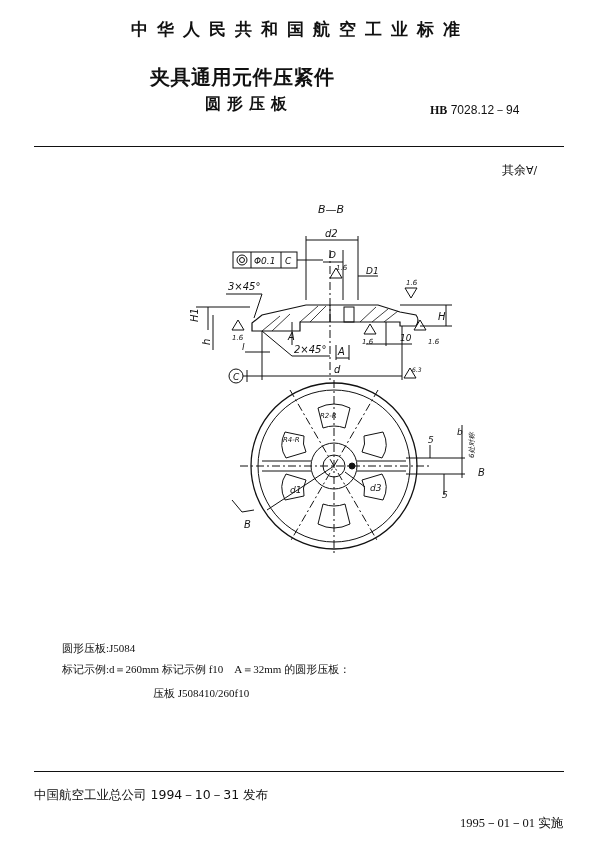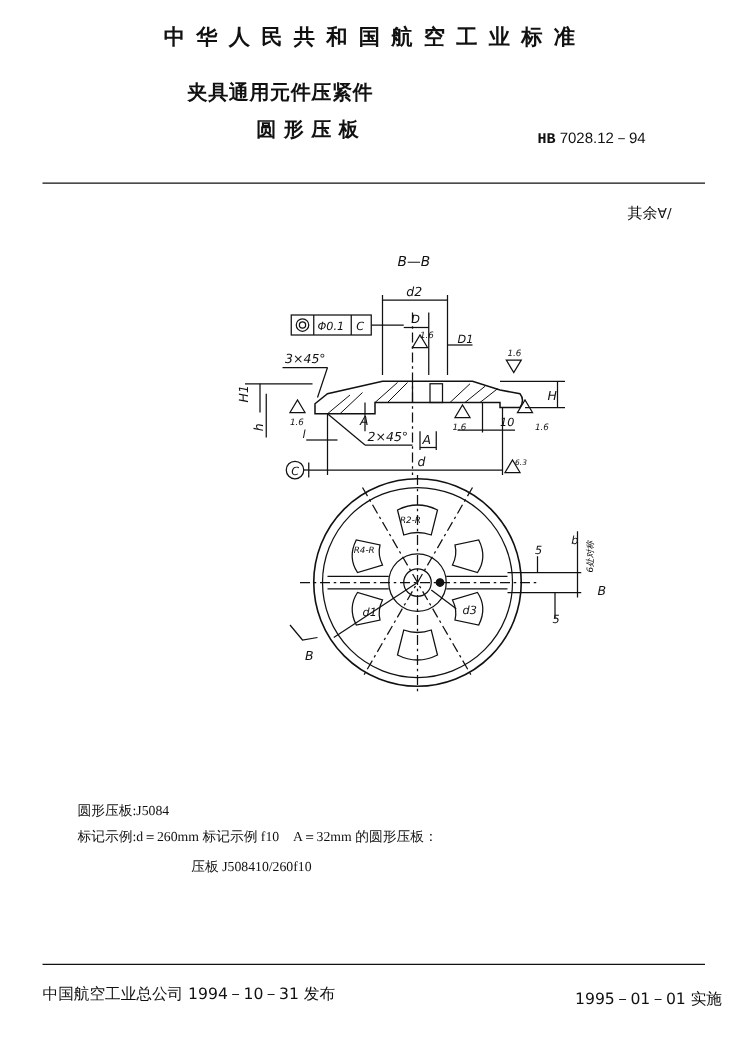--- a/index.html
+++ b/index.html
@@ -1,29 +1,29 @@
 <!DOCTYPE html>
 <html><head>
 <meta charset="utf-8">
 <style>
   html,body{margin:0;padding:0;background:#fff;}
   body{width:600px;height:842px;position:relative;overflow:hidden;font-family:"DejaVu Sans",sans-serif;color:#111;}
   .abs{position:absolute;}
   .std-title{left:0;width:600px;top:18px;text-align:center;font-size:17px;font-weight:bold;letter-spacing:9px;}
-  .title1{left:150px;top:64px;font-size:16px;font-weight:bold;letter-spacing:0.5px;}
+  .title1{left:150px;top:64px;font-size:20px;font-weight:bold;letter-spacing:0.5px;}
   .title2{left:205px;top:94px;font-size:16px;font-weight:bold;letter-spacing:6px;}
   .std-no{left:430px;top:102px;font-size:12px;font-family:"Liberation Sans",sans-serif;}
-  .std-no b{font-family:Liberation Mono, monospace;}
+  .std-no b{font-family:Liberation Serif, serif;}
   .rule-top{left:34px;top:146px;width:530px;height:0;border-top:1.5px solid #111;}
   .rough{left:502px;top:162px;font-size:12px;}
   .drawing{left:0;top:0;}
   .meta{left:62px;font-size:11px;font-family:"Liberation Serif",serif;}
   .rule-bot{left:34px;top:771px;width:530px;border-top:1.5px solid #111;}
   .footer-left{left:34px;top:787px;font-size:12.5px;}
-  .footer-right{left:460px;top:791px;font-size:12.5px;}
+  .footer-right{left:460px;top:815px;font-size:12.5px;font-family:Liberation Serif, serif;}
   .page-no{left:42px;top:856px;font-size:11px;font-family:"Liberation Serif",serif;}
   svg text{font-family:"DejaVu Sans",sans-serif;font-style:italic;}
 </style>
 </head>
 <body>
 
 <div class="abs std-title">中华人民共和国航空工业标准</div>
 <div class="abs title1">夹具通用元件压紧件</div>
 <div class="abs title2">圆形压板</div>
 <div class="abs std-no"><b>HB</b> <span>7028.12－94</span></div>

